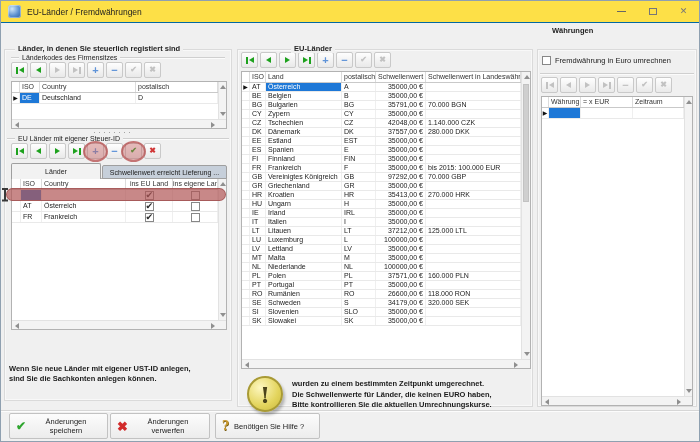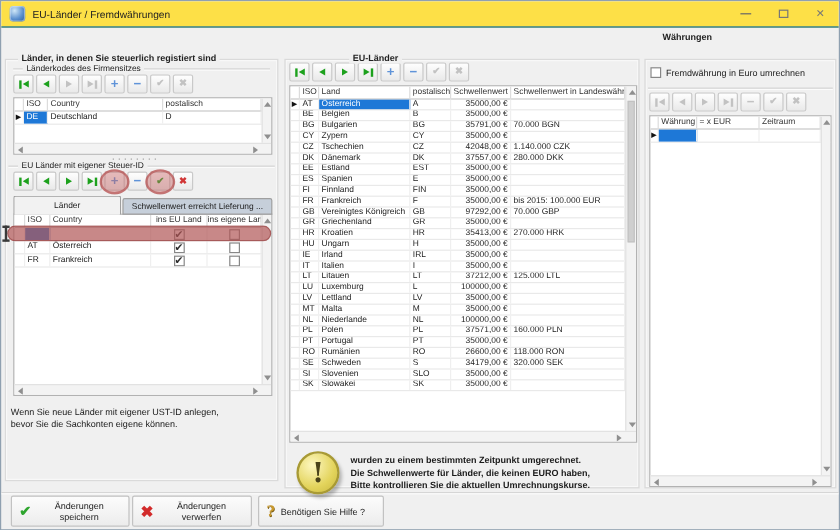--- a/index.html
+++ b/index.html
@@ -60,21 +60,21 @@
   .sar.up{border-left:3px solid transparent;border-right:3px solid transparent;border-bottom:4px solid #8f8f8f;left:1px;top:3px;}
   .sar.down{border-left:3px solid transparent;border-right:3px solid transparent;border-top:4px solid #8f8f8f;left:1px;bottom:3px;}
   .sar.lft{border-top:3px solid transparent;border-bottom:3px solid transparent;border-right:4px solid #8f8f8f;left:3px;top:2px;}
   .sar.rgt{border-top:3px solid transparent;border-bottom:3px solid transparent;border-left:4px solid #8f8f8f;right:3px;top:2px;}
   
   .tab{position:absolute;display:flex;align-items:center;justify-content:center;font-size:7px;color:#222;
     border:1px solid #9f9f9f;border-bottom:none;border-radius:2px 2px 0 0;white-space:nowrap;overflow:hidden;}
   .tab.active{background:#f2f2f2;z-index:3;}
   .tab.inactive{background:#c6cfda;border-bottom:1px solid #9f9f9f;z-index:1;}
   
-  .note{position:absolute;font-size:7.5px;font-weight:normal;color:#1a1a1a;line-height:10px;}
+  .note{position:absolute;font-size:7.5px;font-weight:bold;color:#1a1a1a;line-height:10px;margin-top:25px;}
   .warnicon{position:absolute;width:36px;height:36px;border-radius:50%;z-index:6;
     background:radial-gradient(circle at 35% 30%, #fdf7c0, #e3d45c 60%, #c9b83e);
     border:2px solid #a89a35;box-shadow:2px 3px 3px rgba(0,0,0,0.25);display:flex;align-items:center;justify-content:center;}
   .bang{font-size:23px;font-weight:bold;color:#4a431a;font-family:"DejaVu Serif",serif;}
   .warntext{position:absolute;font-size:7.5px;font-weight:bold;color:#1a1a1a;line-height:10.5px;}
   
   .anno-circle{position:absolute;border-radius:50%;background:rgba(198,103,103,0.45);border:2px solid rgba(174,66,66,0.55);z-index:10;}
   .anno-row{position:absolute;border-radius:7px;background:rgba(176,86,86,0.70);border:1px solid rgba(140,50,50,0.5);z-index:9;}
   .ibeam{position:absolute;width:6px;height:13px;z-index:11;}
   .ibeam::before{content:"";position:absolute;left:50%;top:0;width:1.5px;height:100%;margin-left:-1px;background:#3a3a3a;}
@@ -304,21 +304,21 @@
     </div>
   </div>
 
   <div class="anno-circle" style="left:82px;top:140px;width:25px;height:21px;"></div>
   <div class="anno-circle" style="left:120px;top:140px;width:25px;height:21px;"></div>
   <div class="anno-row" style="left:5px;top:187px;width:220px;height:13px;"></div>
   <div class="ibeam" style="left:1px;top:187px;"></div>
 
   <div class="note" style="left:8px;top:338px;">
     <div>Wenn Sie neue  Länder mit eigener UST-ID anlegen,</div>
-    <div>bevor Sie die Sachkonten eigene können.</div>
+    <div>sind Sie die Sachkonten anlegen können.</div>
   </div>
 
   <div class="gbox" style="left:236px;top:48px;width:296px;height:358px;"></div>
   <div class="boxlabel" style="left:268px;top:43px;margin-left:22px;">EU-Länder</div>
 
   <div class="toolbar" style="left:240px;top:51px;">
       <div class="tbtn c-green">
         <span class="icg">
           <span class="ibar"></span>
           <span class="t-l"></span>

